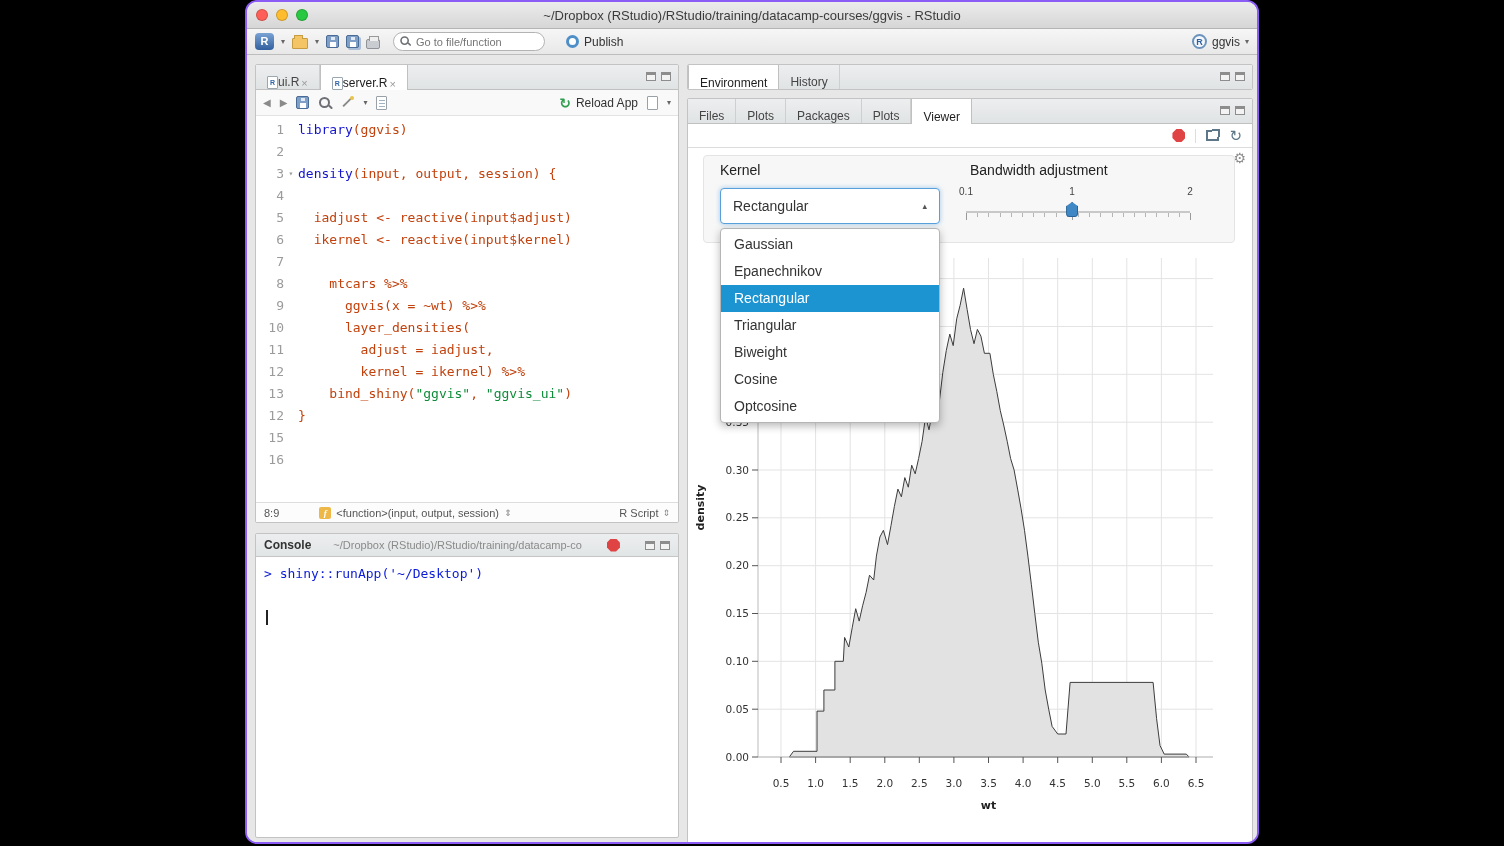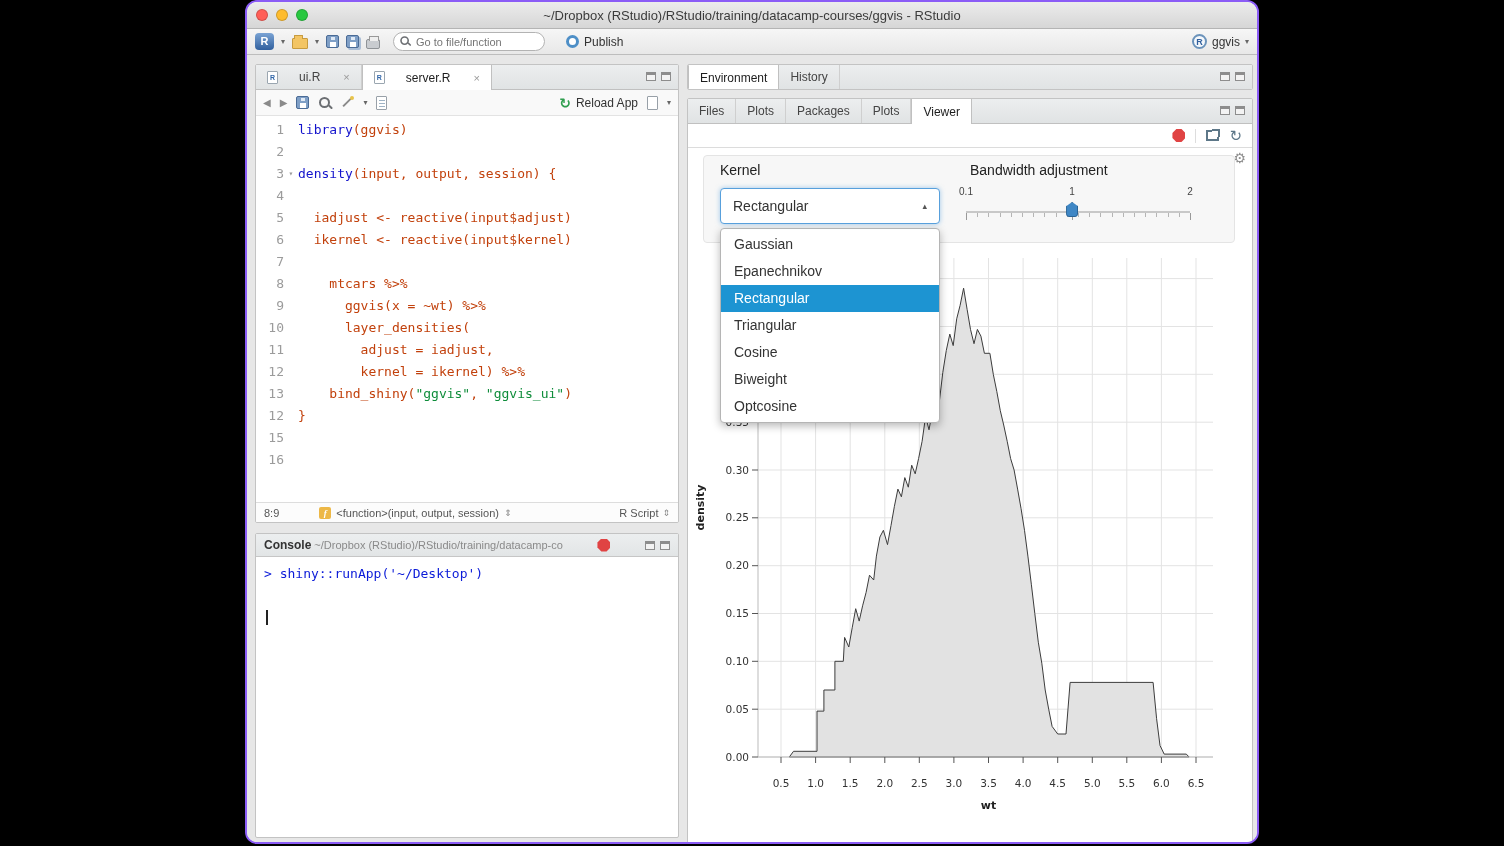--- a/index.html
+++ b/index.html
@@ -53,21 +53,21 @@
   .workspace{position:relative;height:791px;background:#e7e7e7}
   .pane{position:absolute;background:#fff;border:1px solid #c3c3c3;border-radius:2px;overflow:visible}
   .pane-src{left:8px;top:9px;width:424px;height:459px;overflow:hidden}
   .pane-con{left:8px;top:478px;width:424px;height:305px;overflow:hidden}
   .pane-env{left:440px;top:9px;width:566px;height:26px;overflow:hidden}
   .pane-out{left:440px;top:43px;width:566px;height:792px;overflow:hidden}
   
   .tabbar{height:25px;background:linear-gradient(#eceeef,#e0e3e4);border-bottom:1px solid #c0c0c0;
     display:flex;align-items:stretch;position:relative}
   .tabs{display:flex;align-items:stretch}
-  .tab{display:flex;align-items:center;gap:21px;padding:0 11px;font-size:12px;color:#444;
+  .tab{display:flex;align-items:flex-end;gap:0;padding:0 11px;font-size:12px;color:#444;
     border-right:1px solid #cfcfcf;cursor:default}
   .tab.active{background:#fff;color:#1d1d1d;border-right:1px solid #c0c0c0;border-left:1px solid #c0c0c0;margin-bottom:-1px}
   .tab .tab-x{color:#999;font-size:11px;margin-left:2px}
   .file-ic{width:11px;height:13px;background:#fff;border:1px solid #9aa6b0;border-radius:1px;
     font-weight:bold;font-size:7px;line-height:12px;text-align:center;color:#3166a8}
   .winbtns{position:absolute;right:7px;top:7px;display:flex;gap:5px}
   .winbtn{width:10px;height:9px;border:1px solid #8d8d8d;border-top-width:3px;background:#f3f3f3}
   
   .edtoolbar{height:26px;background:#f9f9f9;border-bottom:1px solid #e3e3e3;display:flex;align-items:center;padding:0 7px;gap:9px}
   .nav-ar{color:#8a8a8a;font-size:10px}
@@ -86,21 +86,21 @@
   .tok-kw{color:var(--kw)} .tok-str{color:var(--str)} .tok-pl{color:#c2410c}
   .statusbar{height:21px;border-top:1px solid #ddd;background:#fcfcfc;display:flex;align-items:center;
     font-size:11px;color:#555;padding:0 8px;gap:6px}
   .fn-ic{width:12px;height:12px;background:#edb847;border-radius:2px;color:#fff;
     font:italic bold 9px/12px "Liberation Serif",serif;text-align:center;flex:none}
   .updown{font-size:9px;color:#888}
   .scope-group{display:flex;align-items:center;gap:5px;margin-left:34px}
   .doct{margin-left:auto;display:flex;align-items:center;gap:4px}
   
   .conhdr{height:23px;background:linear-gradient(#eceeef,#e2e5e6);border-bottom:1px solid #c6c6c6;
-    display:flex;align-items:center;padding:0 8px;gap:3px;position:relative}
+    display:flex;align-items:center;padding:0 8px;gap:22px;position:relative}
   .contitle{font-size:12px;font-weight:bold;color:#333}
   .conpath{font-size:11px;color:#8a8a8a;max-width:300px;overflow:hidden;white-space:nowrap}
   .stop-oct{width:13px;height:13px;background:#e04343;flex:none;
     clip-path:polygon(30% 0,70% 0,100% 30%,100% 70%,70% 100%,30% 100%,0 70%,0 30%)}
   .conhdr .winbtns{position:static;margin-left:auto}
   .conbody{padding:6px 8px;font-family:"DejaVu Sans Mono","Liberation Mono",monospace;font-size:13px}
   .con-line{height:22px;line-height:22px;white-space:pre}
   .con-line.input{color:var(--c-blue)} .con-line.message{color:var(--c-red)}
   .con-caret{width:2px;height:15px;background:#222;margin:3px 0 0 2px}
   
@@ -329,22 +329,22 @@
           <div class="ctl-label lbl-kernel">Kernel</div>
           <div class="sel">
             <span>Rectangular</span>
             <span class="caret-up">▴</span>
           </div>
           <div class="dropdown">
               <div class="dd-item">Gaussian</div>
               <div class="dd-item">Epanechnikov</div>
               <div class="dd-item sel-item">Rectangular</div>
               <div class="dd-item">Triangular</div>
+              <div class="dd-item">Biweight</div>
               <div class="dd-item">Cosine</div>
-              <div class="dd-item">Biweight</div>
               <div class="dd-item">Optcosine</div>
             </div>
 
           <div class="ctl-label lbl-bw">Bandwidth adjustment</div>
           <div class="slider">
             <span class="sl-label min">0.1</span>
             <span class="sl-label" style="left: 47.3684%;">1</span>
             <span class="sl-label max">2</span>
             <span class="sl-track"></span>
             <span class="sl-ticks">

